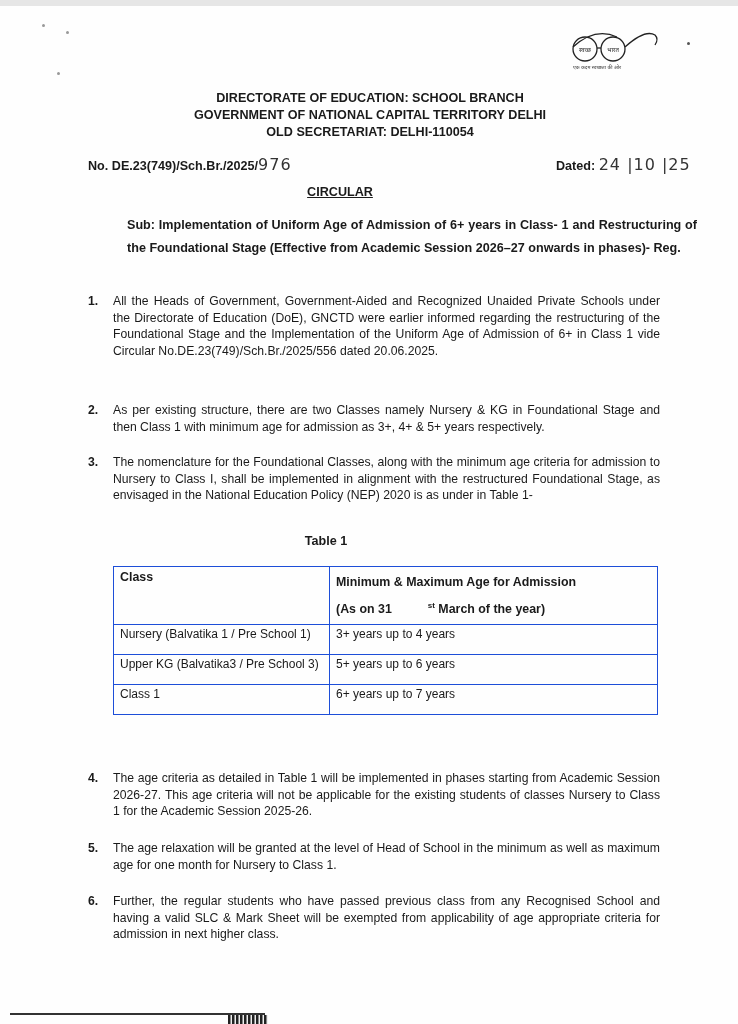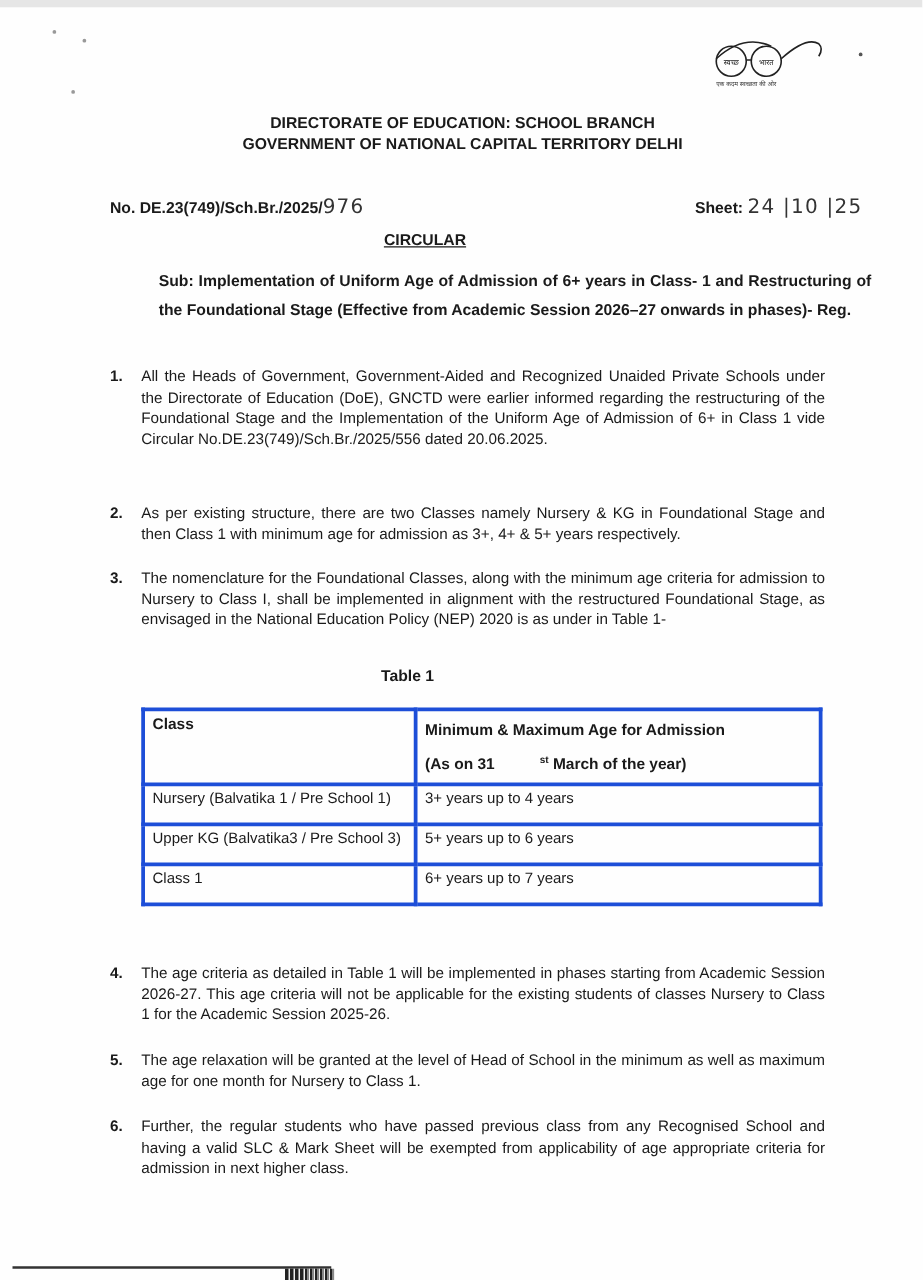--- a/index.html
+++ b/index.html
@@ -19,21 +19,21 @@
   .refline { position: absolute; left: 88px; top: 155px; font-weight: bold; font-size: 12.6px; }
   .hand { font-family: "DejaVu Sans", sans-serif; font-weight: normal; font-size: 16px; color: #333; letter-spacing: 1px; }
   .dated { position: absolute; left: 556px; top: 155px; font-weight: bold; font-size: 12.6px; }
   .circular { position: absolute; left: 0; top: 185px; width: 680px; text-align: center; font-weight: bold; font-size: 12.6px; text-decoration: underline; }
   .subject { position: absolute; left: 88px; top: 214px; width: 570px; font-weight: bold; font-size: 12.6px; line-height: 23px; text-align: justify; margin-left: 39px; }
   .para { position: absolute; left: 88px; width: 572px; font-size: 12.2px; line-height: 16.5px; display: flex; }
   .para .num { width: 25px; font-weight: bold; flex: none; }
   .para .txt { flex: 1; text-align: justify; }
   .table-title { position: absolute; left: 0; top: 534px; width: 652px; text-align: center; font-weight: bold; font-size: 12.6px; }
   table.agetable { position: absolute; left: 113px; top: 566px; width: 545px; border-collapse: collapse; font-size: 12px; }
-  table.agetable td, table.agetable th { border: 3px solid #1d4ed8; vertical-align: top; text-align: left; padding: 3px 6px; }
+  table.agetable td, table.agetable th { border: 1px solid #1d4ed8; vertical-align: top; text-align: left; padding: 3px 6px; }
   table.agetable th { font-weight: bold; font-size: 12.4px; line-height: 24px; height: 50px; }
   table.agetable th.c1 { width: 203px; line-height: 16px; padding-top: 2px; }
   table.agetable td { height: 24px; line-height: 14px; padding-top: 2px; }
   sup { font-size: 8px; padding-left: 36px; }
   .footer-line { position: absolute; left: 10px; top: 1013px; width: 255px; height: 2px; background: #333; }
   .footer-block { position: absolute; left: 228px; top: 1015px; width: 40px; height: 9px; background: repeating-linear-gradient(90deg, #222 0 2px, #888 2px 3px, #eee 3px 4px); }
 </style>
 </head>
 <body>
 
@@ -52,28 +52,29 @@
   <path d="M70 22 Q90 4 100 10 Q104 14 100 20" fill="none" stroke="#222" stroke-width="1.3"></path>
   <text x="30" y="27" font-size="6" text-anchor="middle" fill="#222">स्वच्छ</text>
   <text x="58" y="27" font-size="6" text-anchor="middle" fill="#222">भारत</text>
   <text x="42" y="44" font-size="5" text-anchor="middle" fill="#333">एक कदम स्वच्छता की ओर</text>
 </svg>
 <div class="dot-mark"></div>
 
 <div class="header">
   <div>DIRECTORATE OF EDUCATION: SCHOOL BRANCH</div>
   <div>GOVERNMENT OF NATIONAL CAPITAL TERRITORY DELHI</div>
+  <div>OLD SECRETARIAT: DELHI-110054</div>
 </div>
 
 <div class="refline">
   <span>No. DE.23(749)/Sch.Br./2025/</span><span class="hand">976</span>
 </div>
 
 <div class="dated">
-  <span>Sheet:</span>
+  <span>Dated:</span>
   <span class="hand">24 |10 |25</span>
 </div>
 
 <div class="circular">CIRCULAR</div>
 
 <div class="subject">Sub: Implementation of Uniform Age of Admission of 6+ years in Class- 1 and Restructuring of the Foundational Stage (Effective from Academic Session 2026–27 onwards in phases)- Reg.</div>
 
 <div class="para" style="top:293px;">
   <span class="num">1.</span>
   <span class="txt">All the Heads of Government, Government-Aided and Recognized Unaided Private Schools under the Directorate of Education (DoE), GNCTD were earlier informed regarding the restructuring of the Foundational Stage and the Implementation of the Uniform Age of Admission of 6+ in Class 1 vide Circular No.DE.23(749)/Sch.Br./2025/556 dated 20.06.2025.</span>

